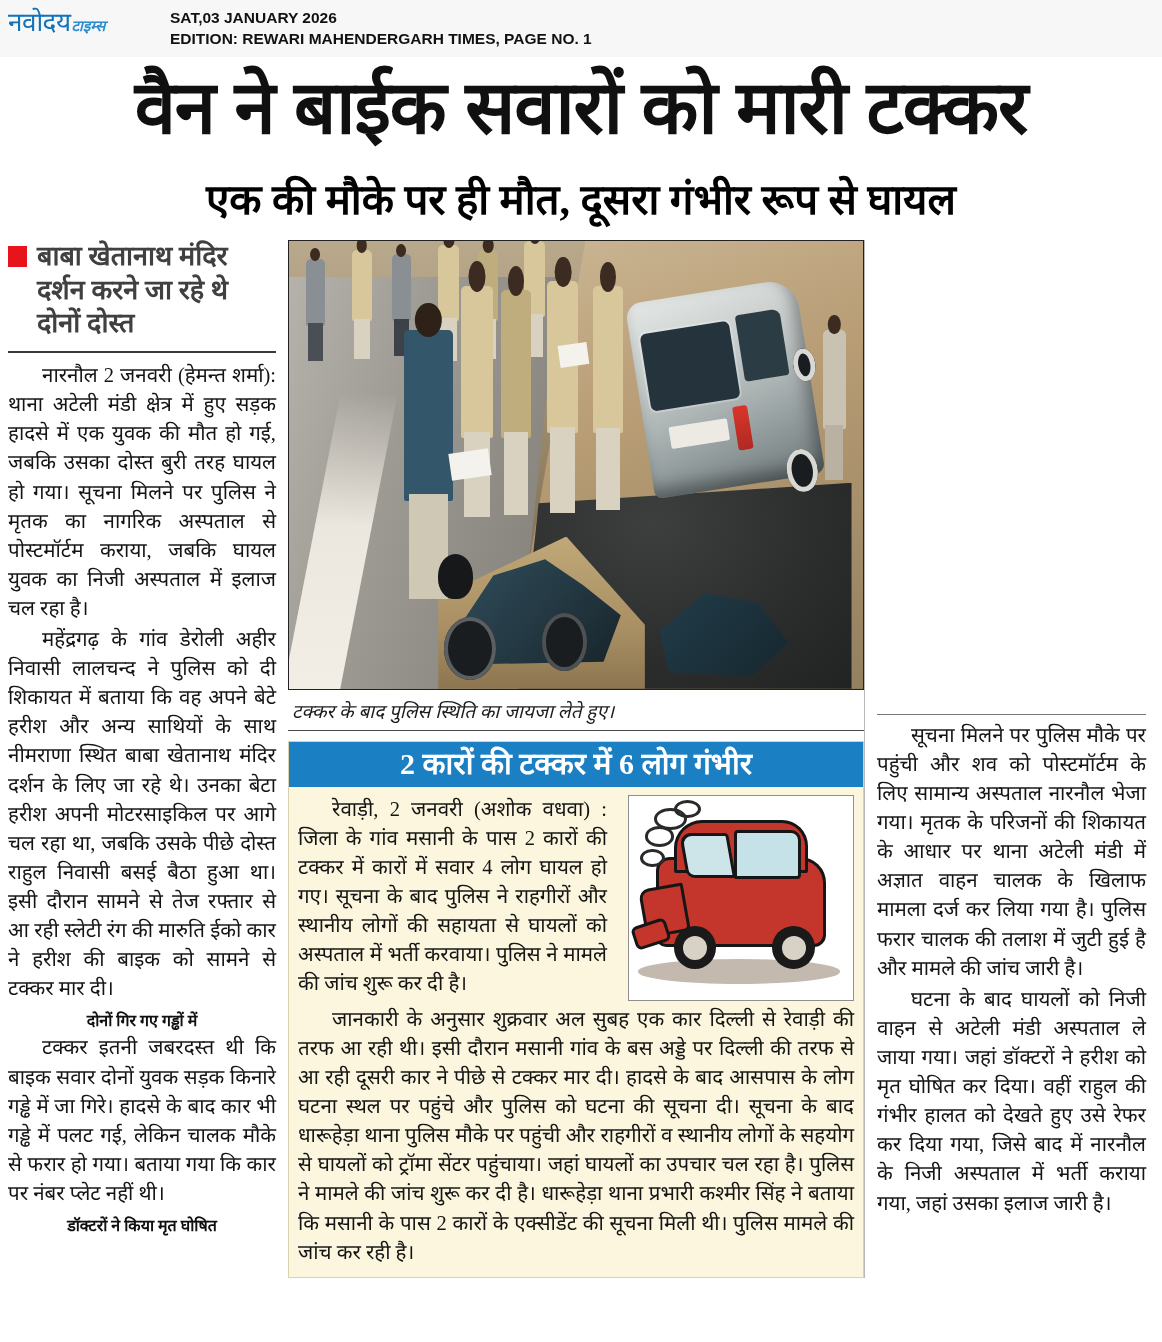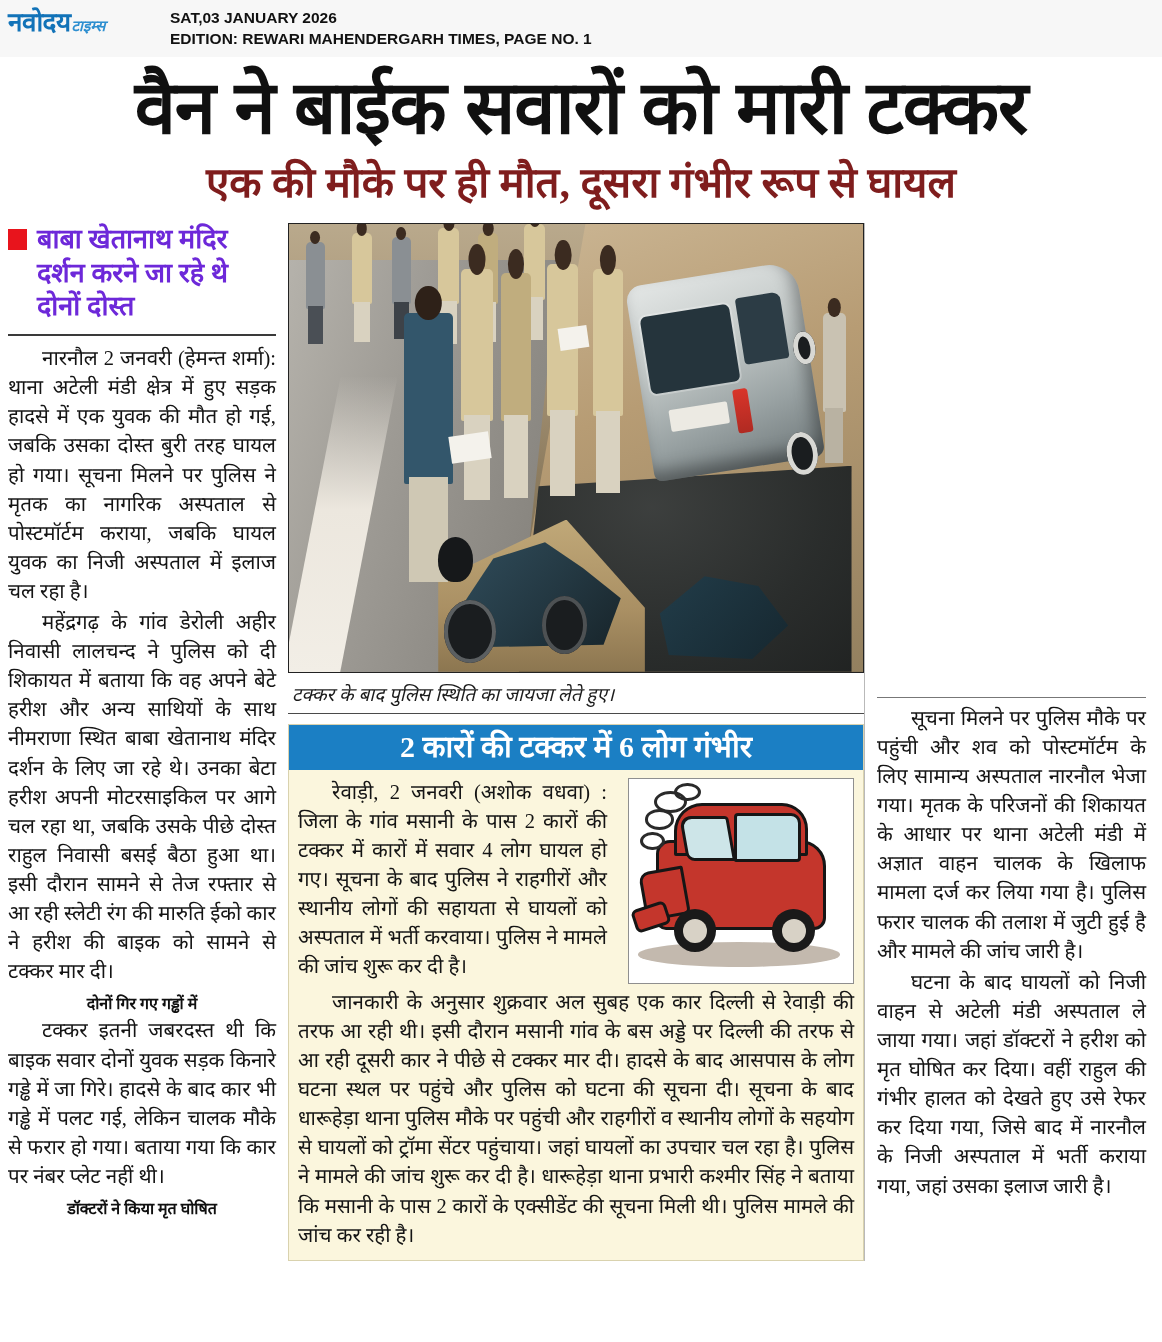--- a/index.html
+++ b/index.html
@@ -24,21 +24,21 @@
   }
   .logo-wrap {
     display: flex;
     align-items: baseline;
     width: 150px;
     flex: 0 0 150px;
     padding-top: 3px;
   }
   .logo-main {
     font-family: "Liberation Sans", "DejaVu Sans", sans-serif;
-    font-weight: 700;
+    font-weight: 400;
     font-size: 26px;
     color: #1273b8;
     letter-spacing: -0.5px;
     line-height: 1;
   }
   .logo-sub {
     font-family: "Liberation Sans", "DejaVu Sans", sans-serif;
     font-style: italic;
     font-weight: 600;
     font-size: 15px;
@@ -68,22 +68,22 @@
     line-height: 0.98;
     color: #101010;
     letter-spacing: -1px;
     white-space: nowrap;
   }
   .headline-sub {
     font-family: "Liberation Serif", "DejaVu Serif", serif;
     font-weight: 700;
     font-size: 42px;
     line-height: 1.15;
-    color: #7f1d1d;
-    margin-top: 14px;
+    color: #000000;
+    margin-top: 31px;
     white-space: nowrap;
   }
 
   
   .content {
     display: flex;
     padding: 16px 8px 0 8px;
     gap: 0;
   }
   .col-left   { width: 280px; flex: 0 0 280px; padding-right: 12px; }
@@ -100,21 +100,21 @@
     width: 19px; height: 21px;
     background: #e8141c;
     flex: 0 0 19px;
     margin-top: 6px;
   }
   .kicker-text {
     font-family: "Liberation Serif", "DejaVu Serif", serif;
     font-weight: 700;
     font-size: 27px;
     line-height: 1.25;
-    color: #6d28d9;
+    color: #404040;
   }
   .rule {
     border: 0;
     border-top: 2px solid #3a3a3a;
     margin: 10px 0 8px 0;
   }
   .rule-thin {
     border: 0;
     border-top: 1px solid #777;
     margin: 8px 0 6px 0;

